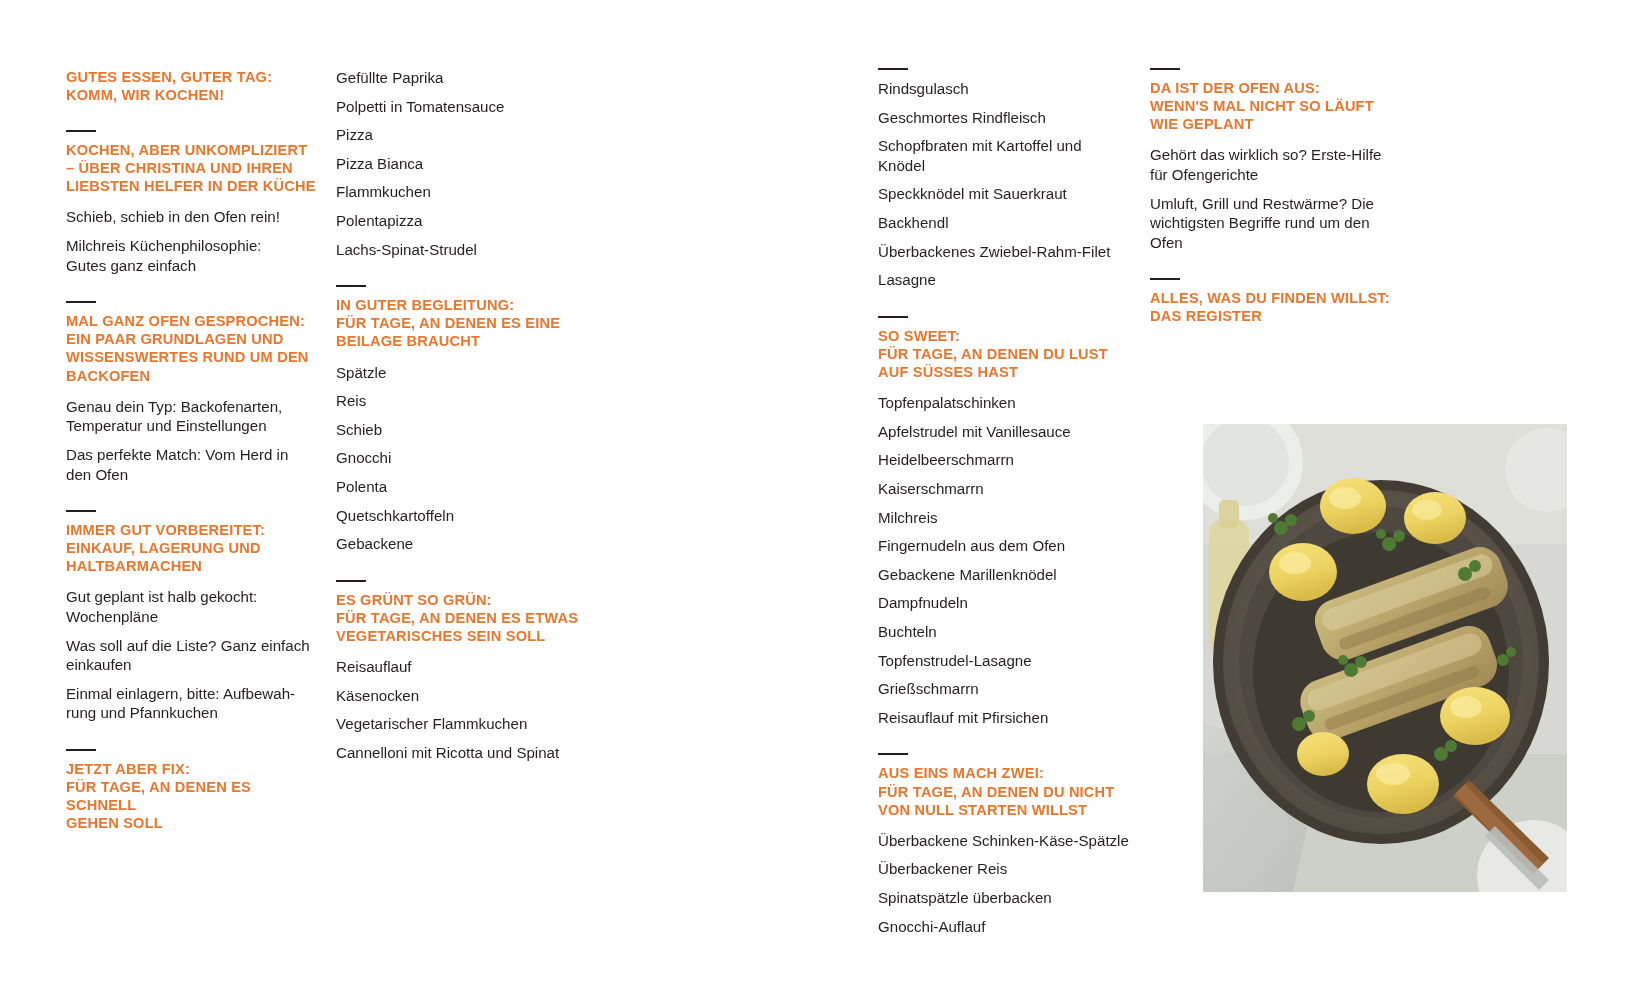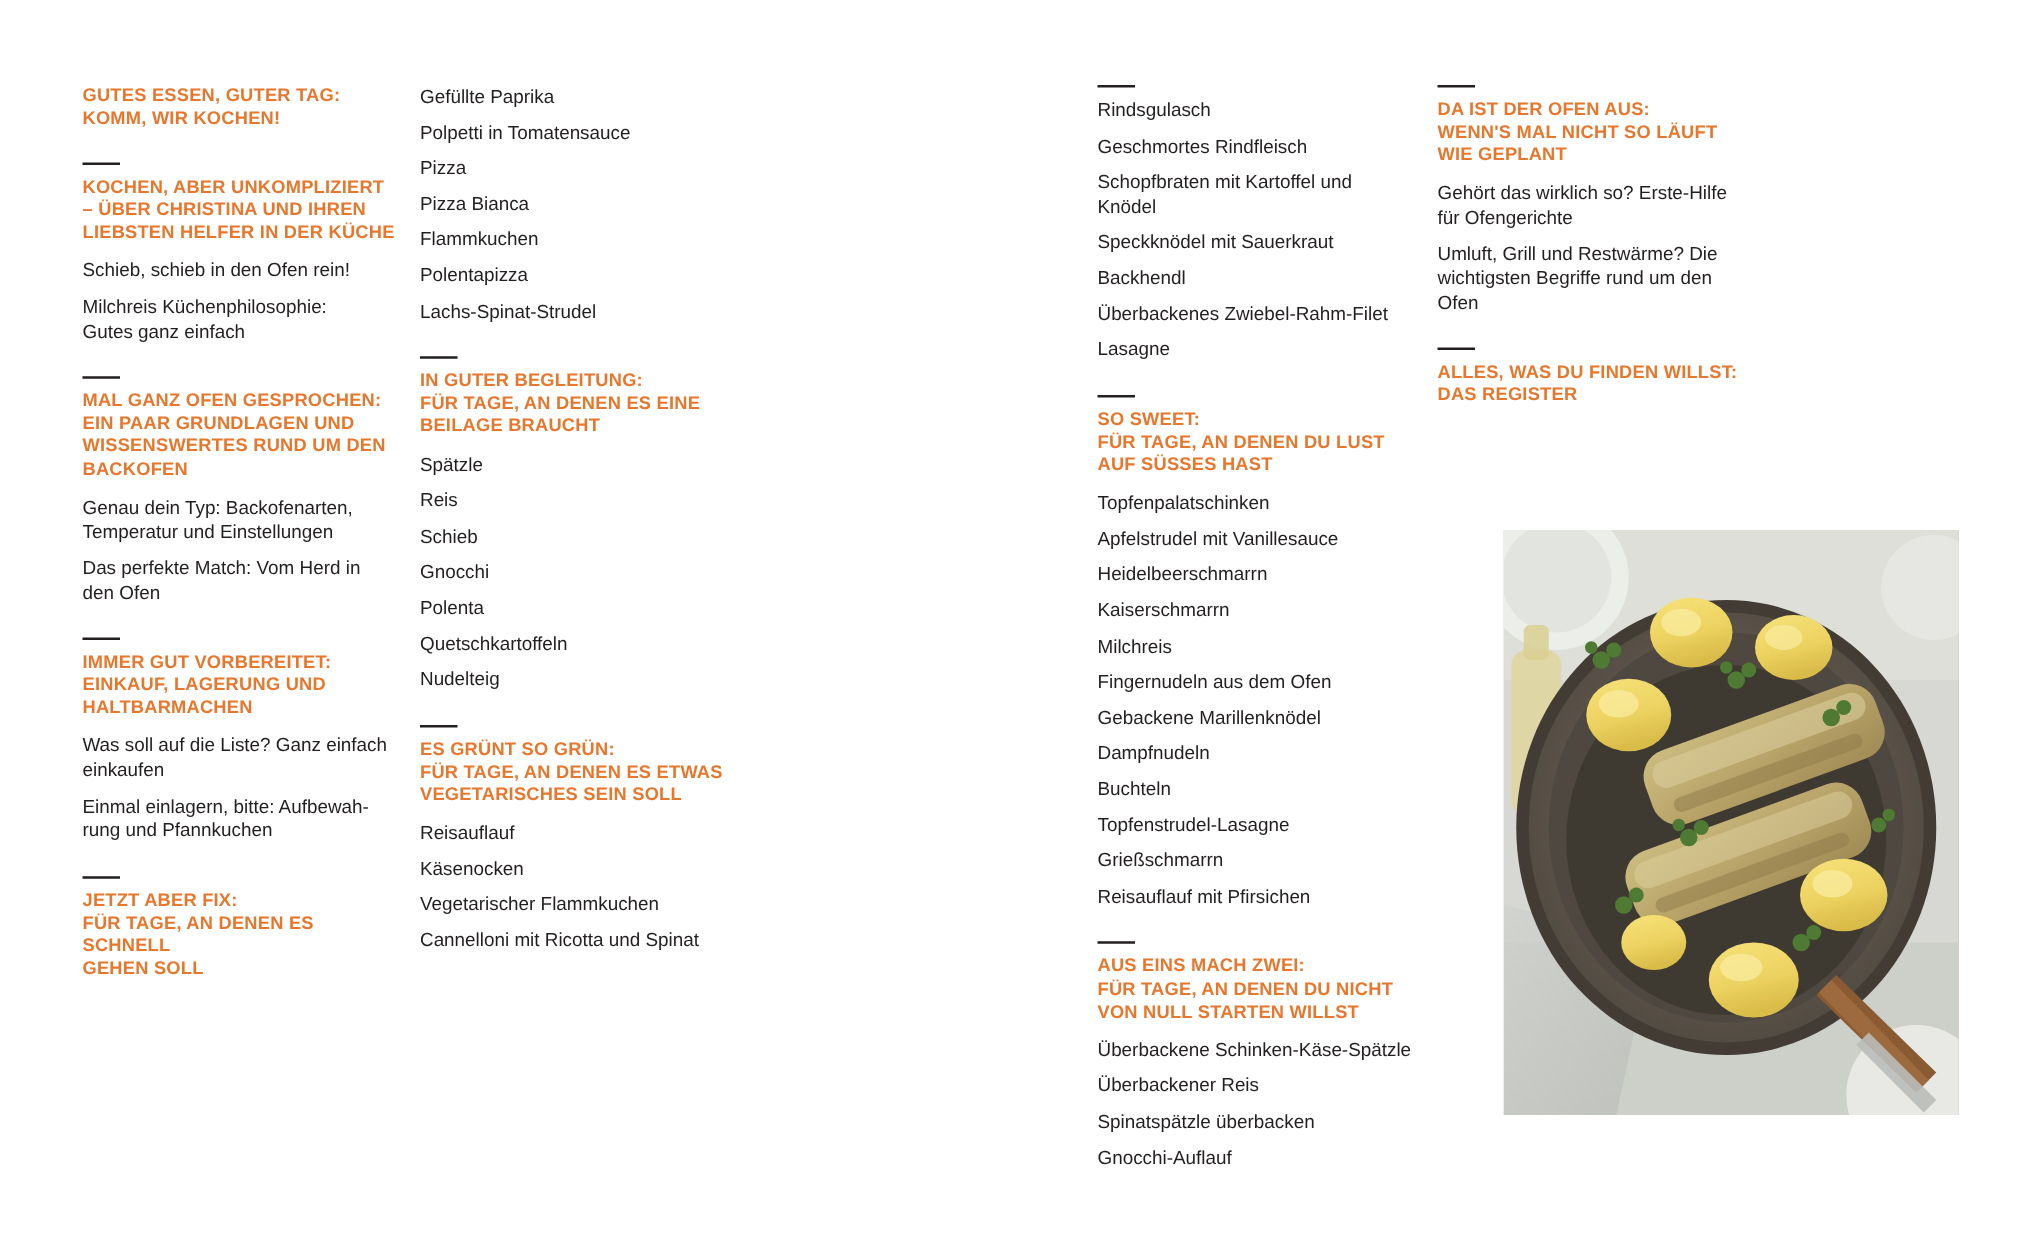--- a/index.html
+++ b/index.html
@@ -95,20 +95,21 @@
         <div class="heading"><span>MAL GANZ OFEN GESPROCHEN:</span><br><span>EIN PAAR GRUNDLAGEN UND</span><br><span>WISSENSWERTES RUND UM DEN</span><br><span>BACKOFEN</span></div>
         <ul class="entries">
           <li><span>Genau dein Typ: Backofenarten,</span><br><span>Temperatur und Einstellungen</span></li>
           <li><span>Das perfekte Match: Vom Herd in</span><br><span>den Ofen</span></li>
         </ul>
       </div>
       <div class="block">
         <div class="rule"></div>
         <div class="heading"><span>IMMER GUT VORBEREITET:</span><br><span>EINKAUF, LAGERUNG UND</span><br><span>HALTBARMACHEN</span></div>
         <ul class="entries">
+          <li><span>Gut geplant ist halb gekocht:</span><br><span>Wochenpläne</span></li>
           <li><span>Was soll auf die Liste? Ganz einfach</span><br><span>einkaufen</span></li>
           <li><span>Einmal einlagern, bitte: Aufbewah-</span><br><span>rung und Pfannkuchen</span></li>
         </ul>
       </div>
       <div class="block">
         <div class="rule"></div>
         <div class="heading"><span>JETZT ABER FIX:</span><br><span>FÜR TAGE, AN DENEN ES SCHNELL</span><br><span>GEHEN SOLL</span></div>
       </div>
     </div>
   <div class="col" id="col2">
@@ -126,21 +127,21 @@
       <div class="block">
         <div class="rule"></div>
         <div class="heading"><span>IN GUTER BEGLEITUNG:</span><br><span>FÜR TAGE, AN DENEN ES EINE</span><br><span>BEILAGE BRAUCHT</span></div>
         <ul class="entries">
           <li><span>Spätzle</span></li>
           <li><span>Reis</span></li>
           <li><span>Schieb</span></li>
           <li><span>Gnocchi</span></li>
           <li><span>Polenta</span></li>
           <li><span>Quetschkartoffeln</span></li>
-          <li><span>Nudelteig</span></li>
+          <li><span>Gebackene</span></li>
         </ul>
       </div>
       <div class="block">
         <div class="rule"></div>
         <div class="heading"><span>ES GRÜNT SO GRÜN:</span><br><span>FÜR TAGE, AN DENEN ES ETWAS</span><br><span>VEGETARISCHES SEIN SOLL</span></div>
         <ul class="entries">
           <li><span>Reisauflauf</span></li>
           <li><span>Käsenocken</span></li>
           <li><span>Vegetarischer Flammkuchen</span></li>
           <li><span>Cannelloni mit Ricotta und Spinat</span></li>

